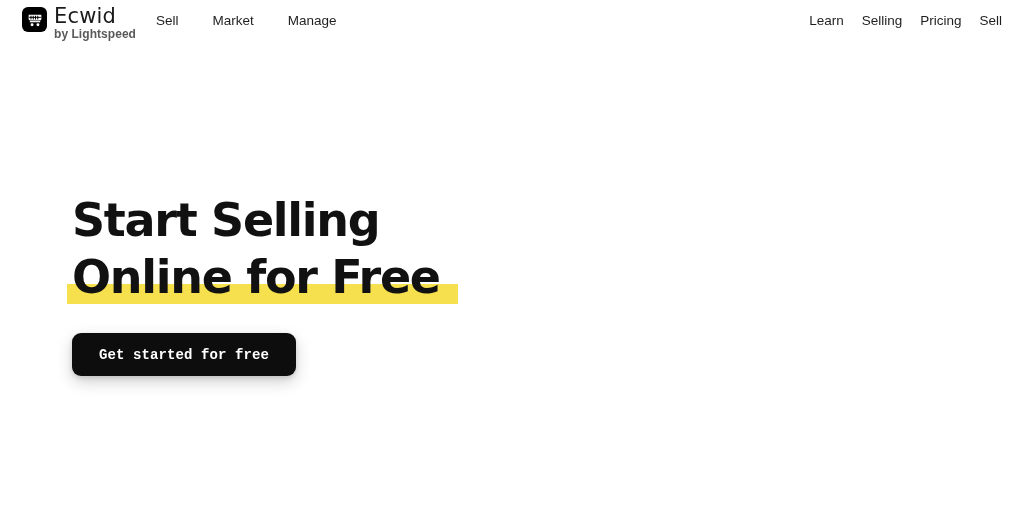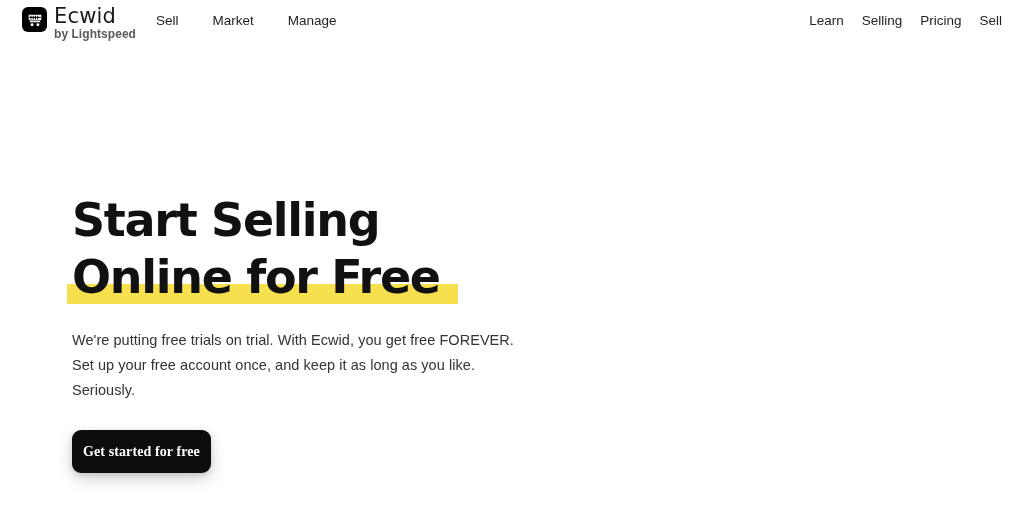--- a/index.html
+++ b/index.html
@@ -144,30 +144,30 @@
     max-width: 442px;
     letter-spacing: 0.05px;
   }
 
   .cta-button {
     margin-top: 27px;
     display: inline-flex;
     align-items: center;
     justify-content: center;
     height: 43px;
-    padding: 0 11px;
+    padding: 0 27px;
     background: #0d0d0d;
     color: #ffffff;
     font-size: 14px;
     font-weight: 700;
     border: none;
     border-radius: 9px;
     cursor: pointer;
     box-shadow: 0 6px 16px rgba(0,0,0,0.18), 0 2px 5px rgba(0,0,0,0.12);
-    font-family: Liberation Serif, serif;
+    font-family: Liberation Mono, monospace;
     letter-spacing: 0.1px;
   }
 </style>
 </head>
 <body>
 
 <header class="site-header">
 
   <a class="brand" href="#">
     <span class="brand-mark">
@@ -209,17 +209,16 @@
   <h1 class="hero-title">
     <span class="line">Start Selling</span>
     <span class="line">
       <span class="title-highlight-wrap">
         <span class="title-highlight-bar" style="background: rgb(246, 224, 77);"></span>
         <span>Online for Free</span>
       </span>
     </span>
   </h1>
 
-  <p class="hero-copy">We're putting free trials on trial. With Ecwid, you get free FOREVER. Set up your free account once, and keep it as long as you like. Seriously.</p>
 
   <button class="cta-button" style="background: rgb(13, 13, 13); color: rgb(255, 255, 255);">Get started for free</button>
 
 </section>
 
 </body></html>

